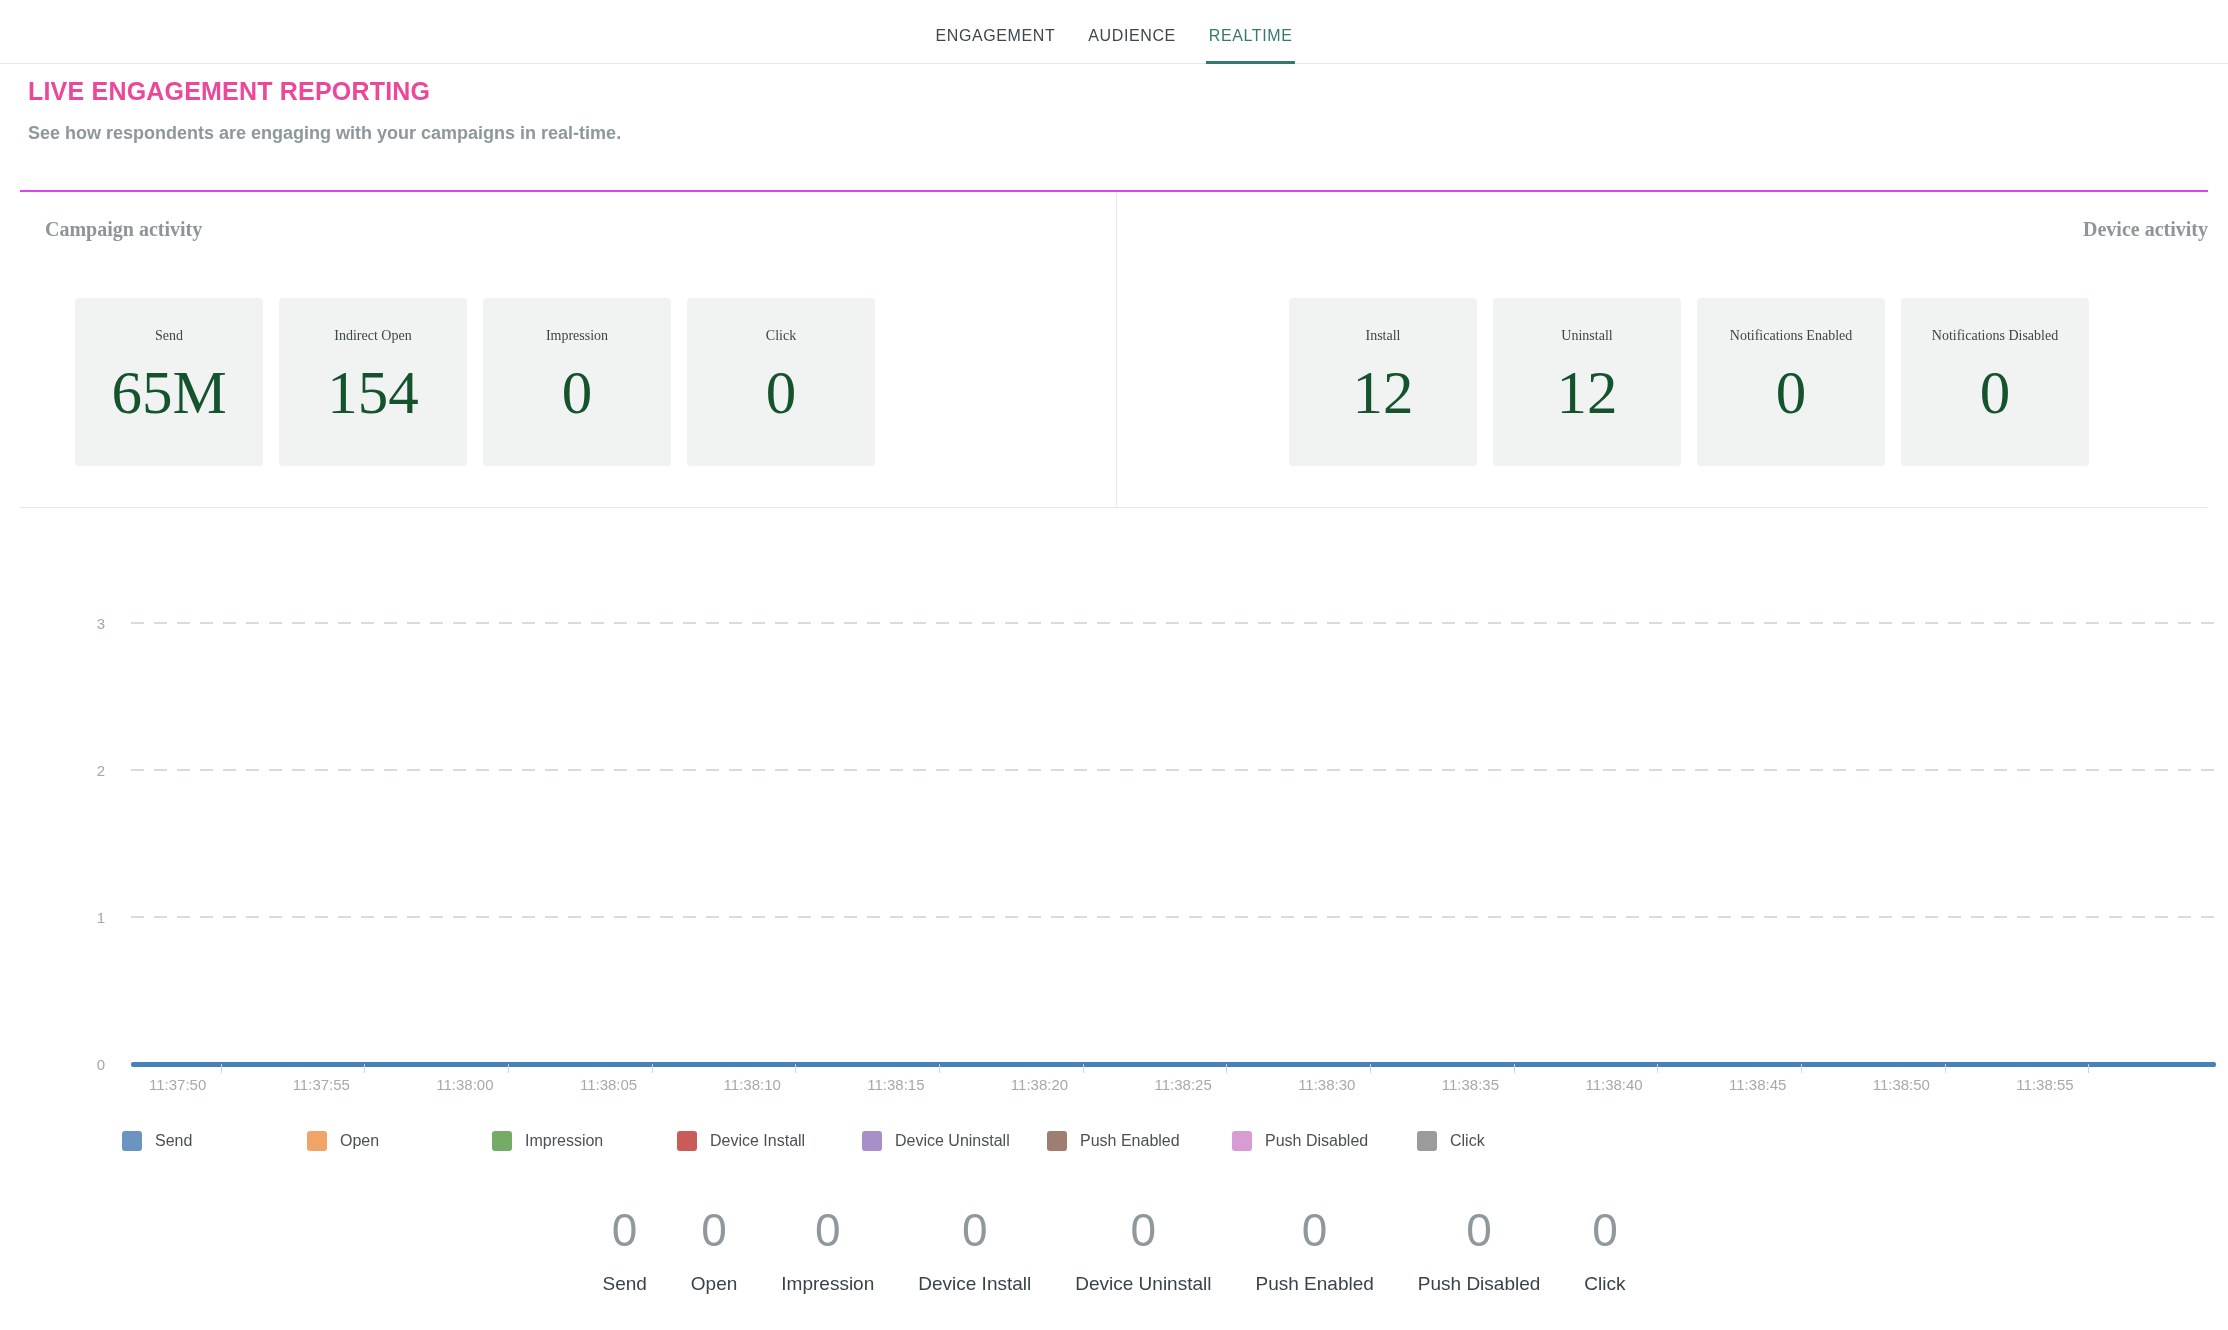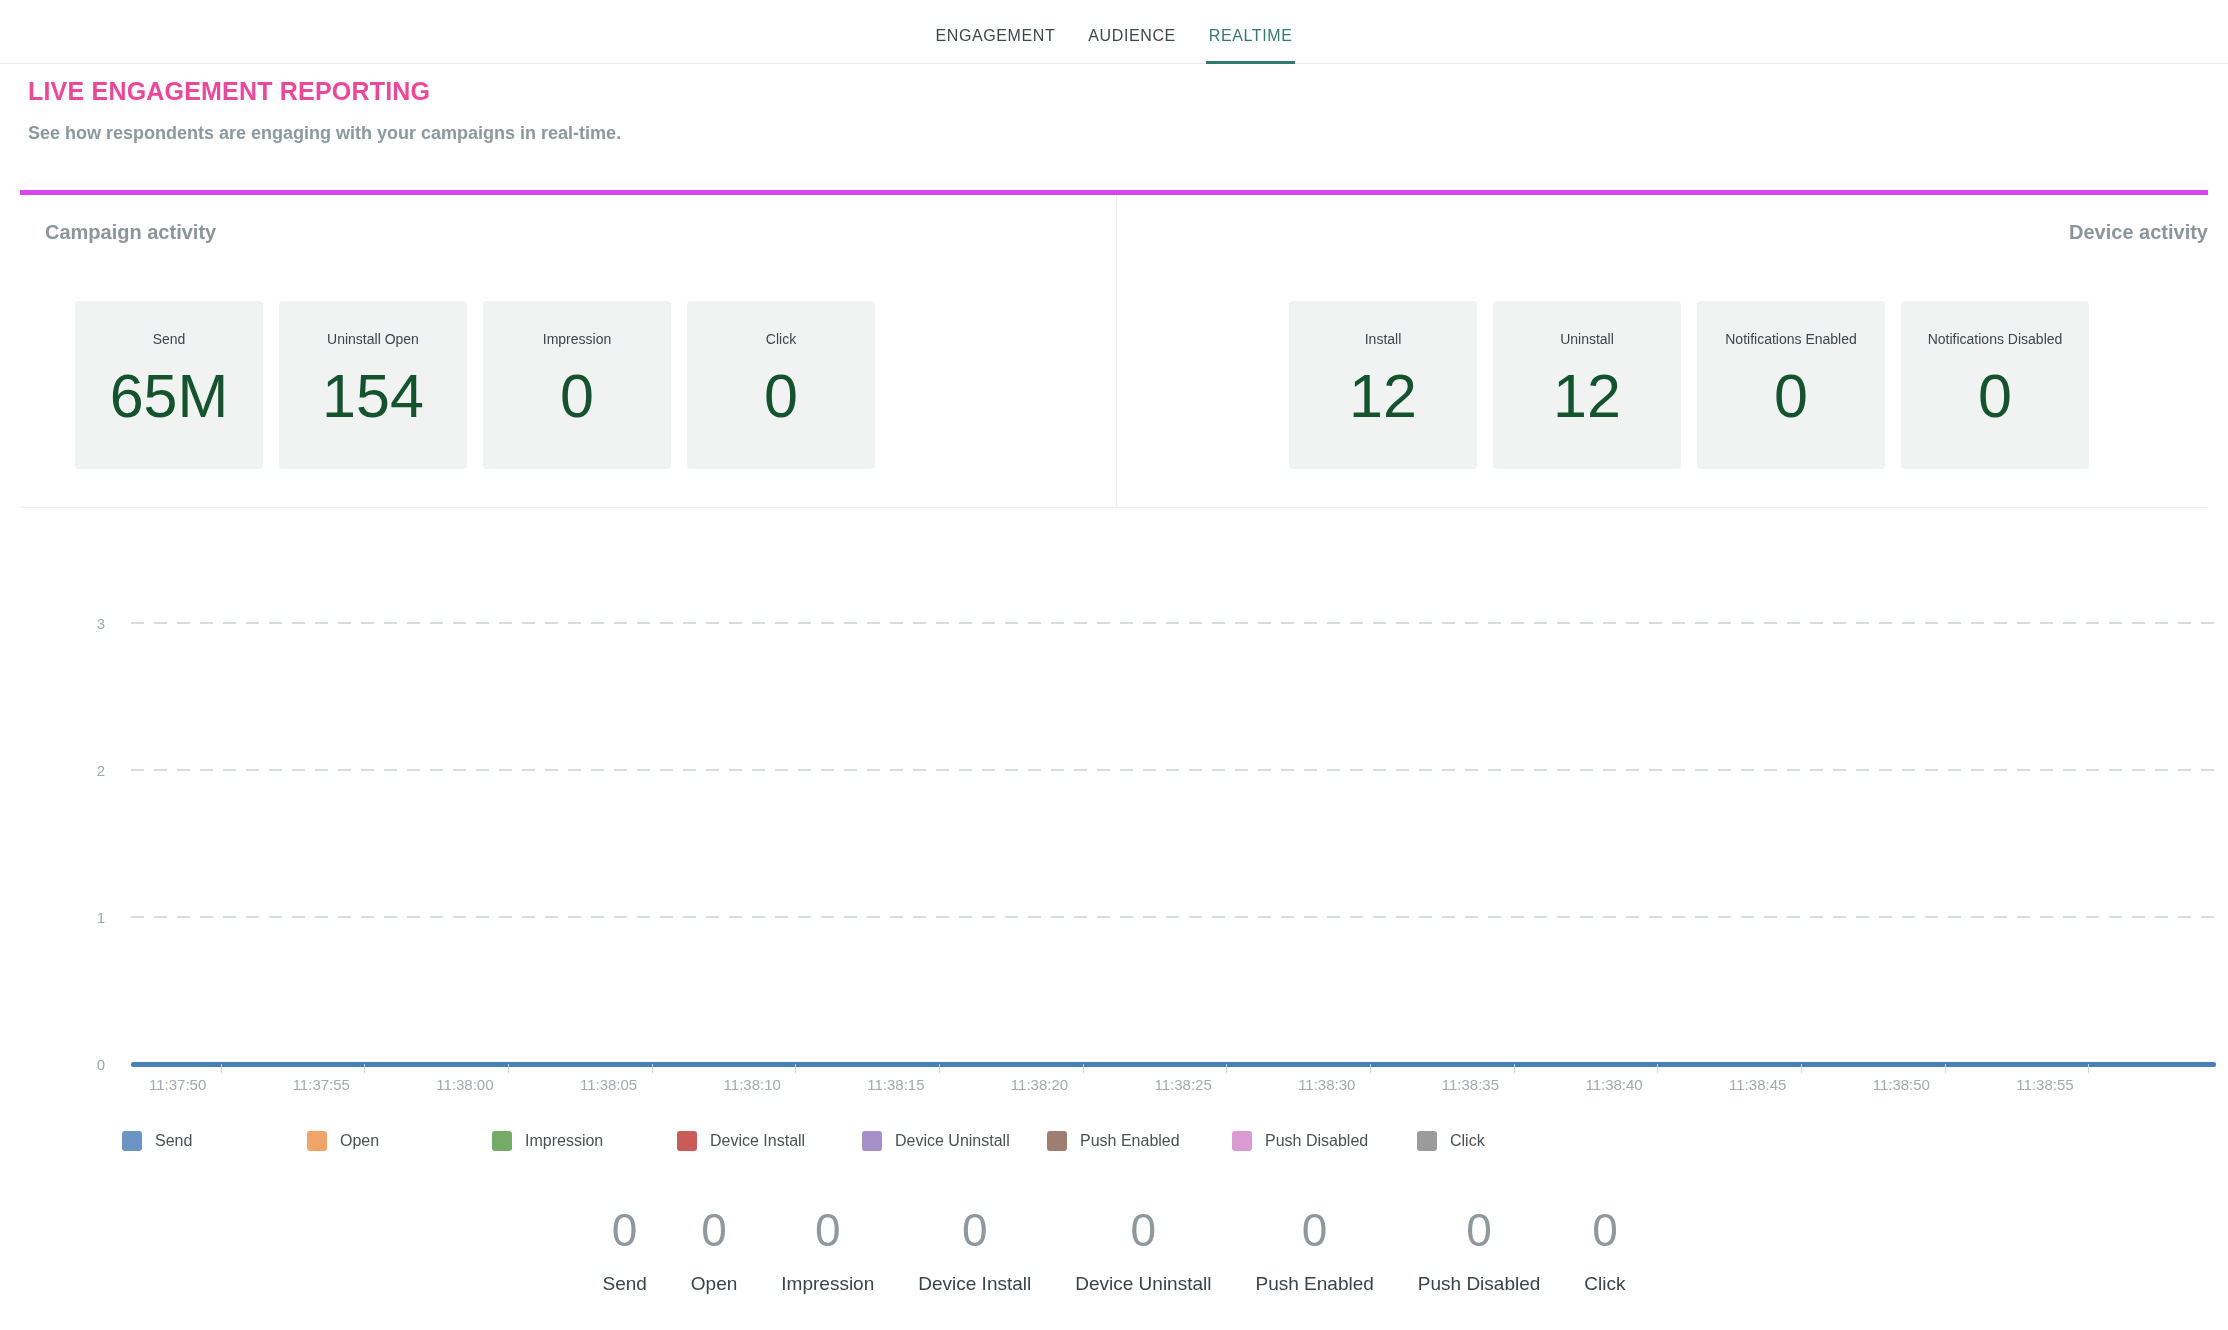--- a/index.html
+++ b/index.html
@@ -12,21 +12,21 @@
          border-bottom:3px solid transparent; margin-bottom:-1px; cursor:pointer; white-space:nowrap; }
   .tab[data-active="true"] { color:#35796e; border-bottom-color:#35796e; }
 
   
   .page-header { padding:13px 28px 0; }
   .page-title { font-size:25px; font-weight:bold; color:#ec4899; letter-spacing:0.2px; }
   .page-subtitle { margin-top:17px; font-size:18px; font-weight:bold; color:#8d989c; }
 
   
   .sections { margin:46px 20px 0; height:318px; display:flex;
-              border-top:5px solid #d946ef; border-bottom:1px solid #e9ebeb; }
+              border-top:2px solid #d946ef; border-bottom:1px solid #e9ebeb;font-family:Liberation Serif, serif; }
   .section-campaign { width:1096px; }
   .section-device { flex:1; border-left:1px solid #e9ebeb; }
   .section-heading { font-size:20px; font-weight:bold; color:#8d9599; padding:26px 0 0 25px; }
   .section-device .section-heading { padding-left:39px;text-align:right; }
   .stat-cards { display:flex; gap:16px; margin:57px 0 0 55px; }
   .section-device .stat-cards { margin-left:172px; }
   .stat-card { width:188px; height:168px; background:#f1f3f3; border-radius:4px; text-align:center; }
   .stat-label { font-size:14px; color:#3a464c; padding-top:30px; }
   .stat-value { font-size:61px; color:#14532d; margin-top:14px; }
 
@@ -76,21 +76,21 @@
     <h2 class="section-heading">Campaign activity</h2>
     <div class="stat-cards">
 
         <div class="stat-card">
           <div class="stat-label">Send</div>
           <div class="stat-value">65M</div>
         </div>
 
 
         <div class="stat-card">
-          <div class="stat-label">Uninstall Open</div>
+          <div class="stat-label">Indirect Open</div>
           <div class="stat-value">154</div>
         </div>
 
         <div class="stat-card">
           <div class="stat-label">Impression</div>
           <div class="stat-value">0</div>
         </div>
 
         <div class="stat-card">
           <div class="stat-label">Click</div>

